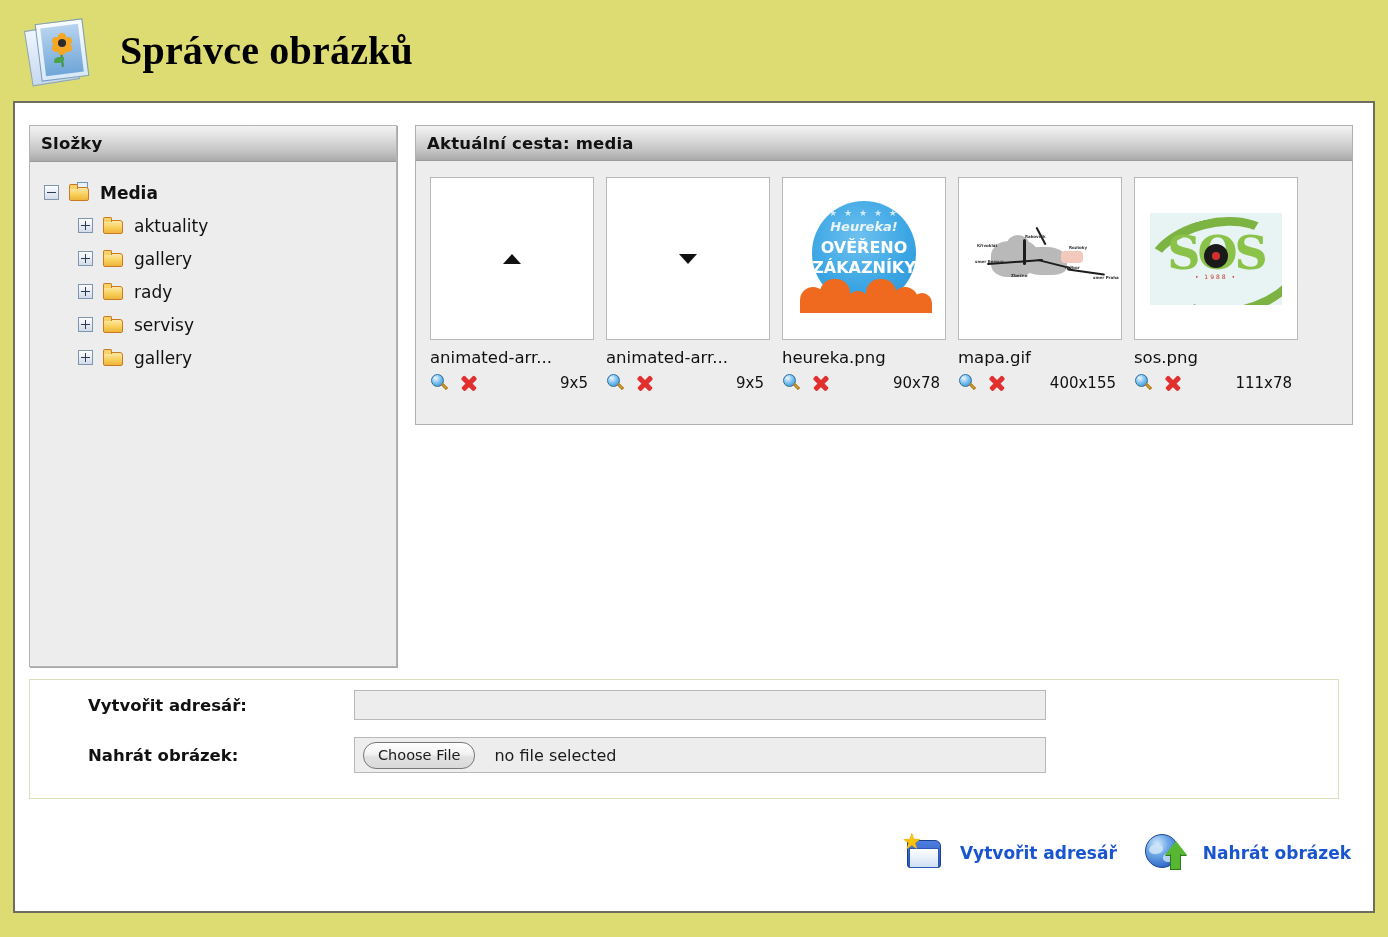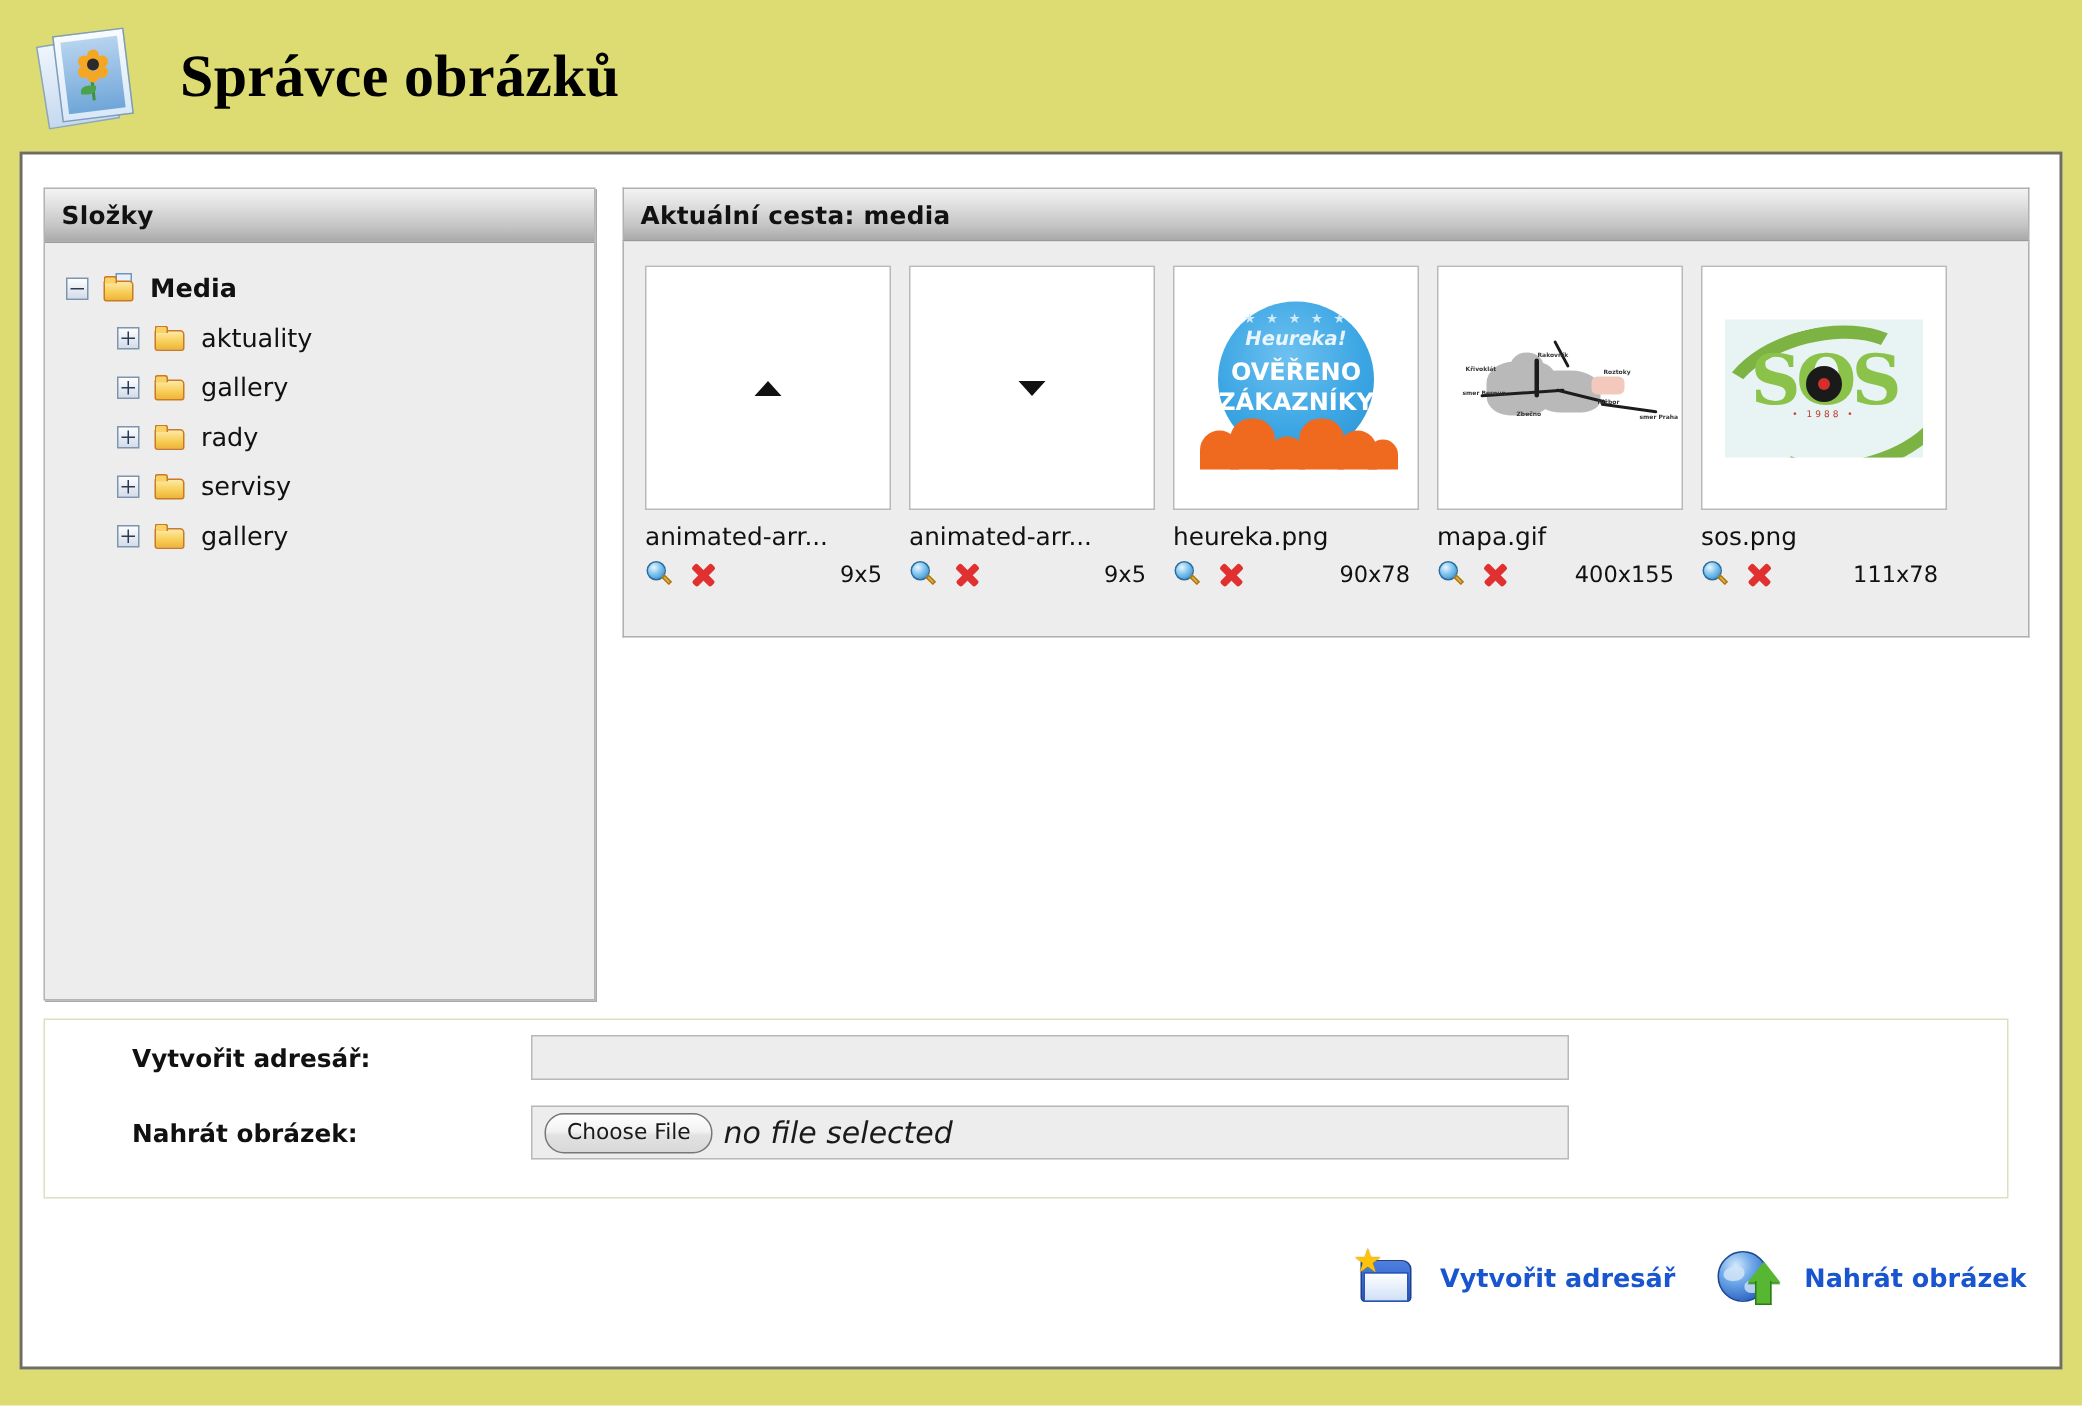--- a/index.html
+++ b/index.html
@@ -456,24 +456,23 @@
     background: linear-gradient(to bottom, #ffffff 0%, #f2f2f2 45%, #e2e2e2 55%, #d9d9d9 100%);
     font-family: "DejaVu Sans", sans-serif;
     font-size: 14.5px;
     color: #1a1a1a;
     display: flex;
     align-items: center;
     cursor: pointer;
     text-align: right;
   }
   .no-file-text {
-    margin-left: 7px;
-    font-size: 20px;
+    margin-left: 19px;
+    font-size: 16px;
     color: #1a1a1a;
-    font-style: italic;
   }
 
   
   .actions {
     position: absolute;
     right: 22px;
     top: 728px;
     display: flex;
     align-items: center;
     gap: 26px;

